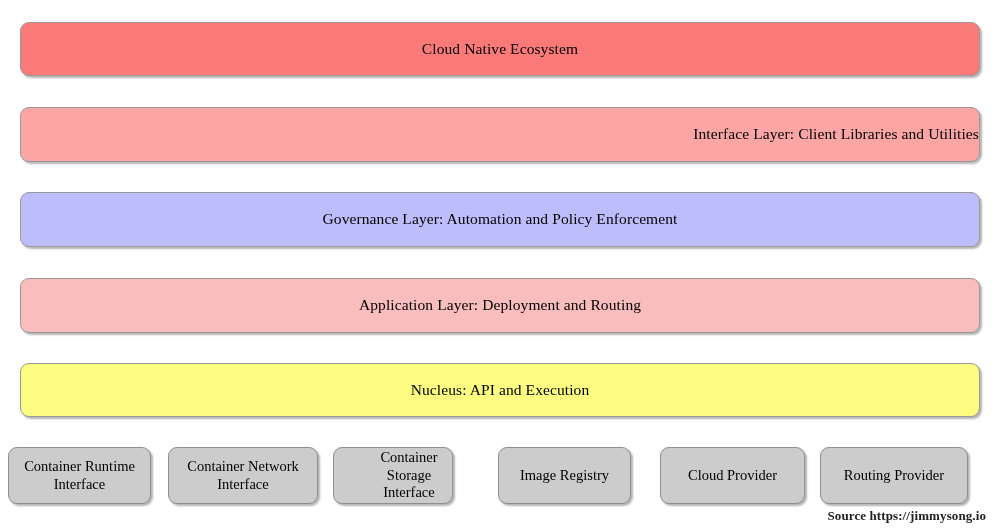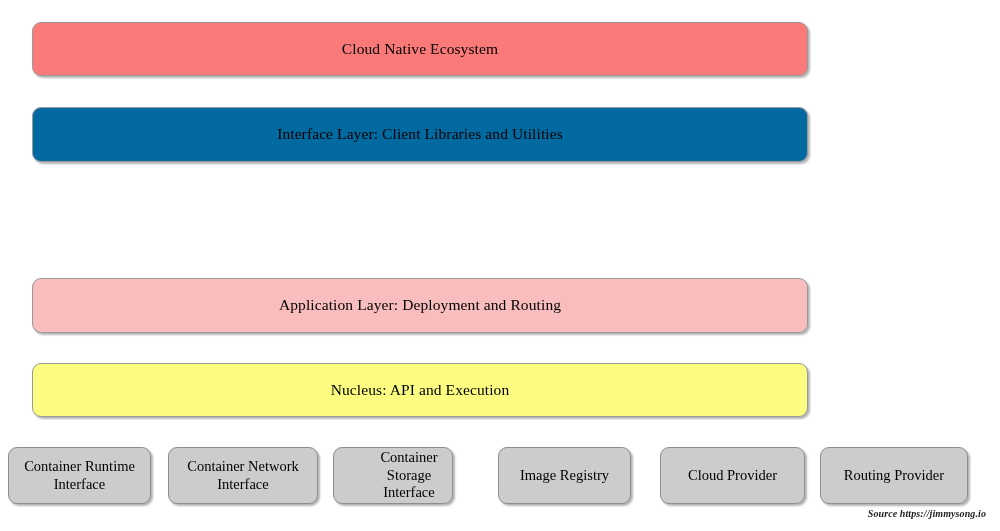--- a/index.html
+++ b/index.html
@@ -19,41 +19,41 @@
   #diagram {
     position: absolute;
     left: 0;
     top: 0;
     width: 1000px;
     height: 531px;
   }
 
   .layer-box {
     position: absolute;
-    left: 32px;
-    width: 776px;
+    left: 20px;
+    width: 960px;
     box-sizing: border-box;
     border: 1px solid #9a9a9a;
     border-radius: 9px;
     box-shadow: 2px 2px 2px rgba(120,120,120,0.55);
     display: flex;
     align-items: center;
     justify-content: center;
     text-align: center;
   }
 
   .layer-label {
     font-size: 15.5px;
     line-height: 1.2;
     letter-spacing: 0.1px;
     color: #000;
   }
 
   .layer-1 { top: 22px;  height: 54px; background: #fa7a7a; }
-  .layer-2 { top: 107px; height: 55px; background: #0369a1; }
+  .layer-2 { top: 107px; height: 55px; background: #fca5a5; justify-content: flex-end; }
   .layer-3 { top: 192px; height: 55px; background: #bdbdfb; }
   .layer-4 { top: 278px; height: 55px; background: #fabdbd; }
   .layer-5 { top: 363px; height: 54px; background: #fcfc80; }
 
   #base-row {
     position: absolute;
     left: 8px;
     top: 447px;
     width: 960px;
     height: 57px;
@@ -78,41 +78,43 @@
   .base-label {
     font-size: 14.5px;
     line-height: 1.22;
     color: #000;
   }
 
   #source-note {
     position: absolute;
     right: 14px;
     top: 508px;
-    font-size: 10px;
-    font-style: italic;
+    font-size: 13px;
     font-weight: bold;
     color: #222222;
     letter-spacing: 0.1px;
     white-space: nowrap;
   }
 </style>
 </head>
 <body>
 
 <div id="diagram">
 
   <div class="layer-box layer-1">
     <span class="layer-label">Cloud Native Ecosystem</span>
   </div>
 
   <div class="layer-box layer-2">
     <span class="layer-label">Interface Layer: Client Libraries and Utilities</span>
   </div>
 
+  <div class="layer-box layer-3">
+    <span class="layer-label">Governance Layer: Automation and Policy Enforcement</span>
+  </div>
 
   <div class="layer-box layer-5">
     <span class="layer-label">Nucleus: API and Execution</span>
   </div>
 
   <div class="layer-box layer-4">
     <span class="layer-label">Application Layer: Deployment and Routing</span>
   </div>
 
   <div id="base-row">

